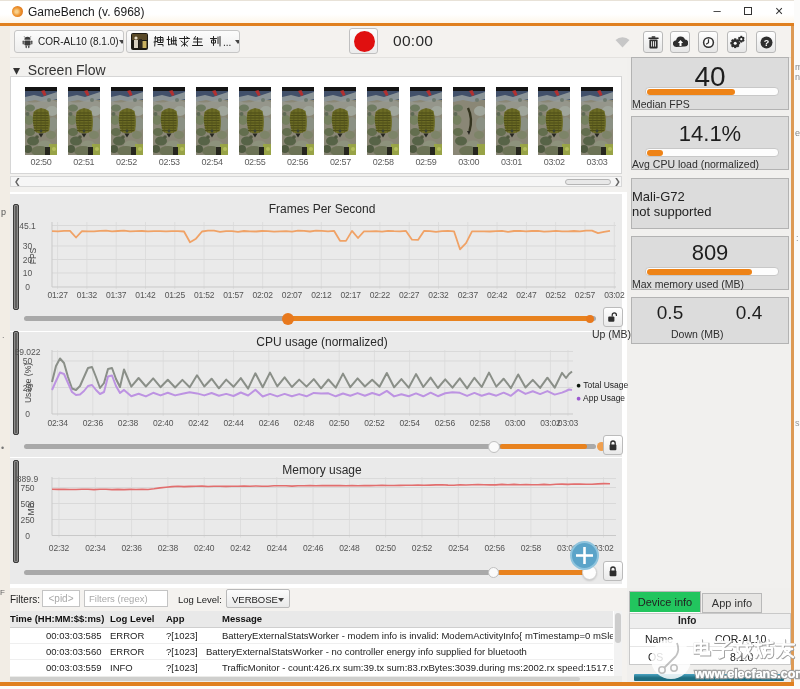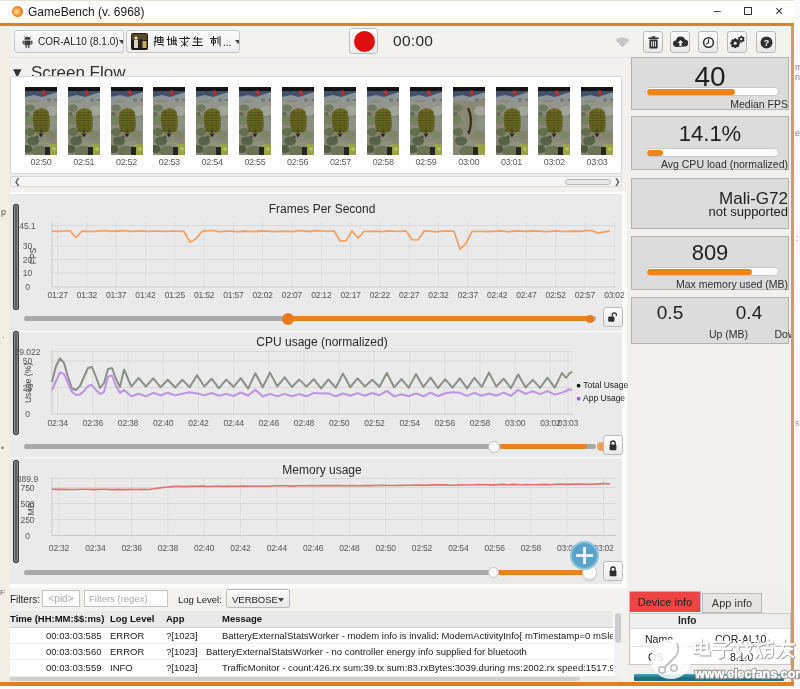--- a/index.html
+++ b/index.html
@@ -16,21 +16,21 @@
 #toolbar{position:absolute;left:0;top:26px;width:794px;height:32px;background:#f4f2ef;border-bottom:1px solid #e4e2df}
 .dd{position:absolute;top:30px;height:23px;background:linear-gradient(#fcfcfc,#ededed);border:1px solid #c6c6c6;border-radius:3px;font-size:10px;color:#222;display:flex;align-items:center;white-space:nowrap;overflow:hidden;padding-right:6px}
 .dd svg{flex:none}
 .caret{width:0;height:0;border-left:3.5px solid transparent;border-right:3.5px solid transparent;border-top:4px solid #444}
 #recbtn{position:absolute;left:349px;top:28px;width:29px;height:26px;background:linear-gradient(#fdfdfd,#ececec);border:1px solid #c0c0c0;border-radius:3px}
 #reccirc{position:absolute;left:3.5px;top:2px;width:21px;height:21px;border-radius:50%;background:#e01010}
 #timer{position:absolute;left:393px;top:32px;font-size:15.5px;color:#2a2a2a;letter-spacing:0.3px}
 .tbtn{position:absolute;top:31px;width:20px;height:22px;background:linear-gradient(#ffffff,#e6e6e6);border:1px solid #b9b9b9;border-radius:3px;display:flex;align-items:center;justify-content:center}
 
 #sfarea{position:absolute;left:0;top:58px;width:794px;height:134px;background:#f2f1ef}
-#sfhead{position:absolute;left:13px;top:62px;font-size:17px;color:#333}
+#sfhead{position:absolute;left:13px;top:62px;font-size:14px;color:#333}
 #sfpanel{position:absolute;left:10px;top:76px;width:612px;height:98px;background:#fff;border:1px solid #d6d6d6}
 .thumb{position:absolute;top:10px;width:32px}
 .thumb svg{display:block}
 .tt{font-size:9px;color:#5c5c5c;text-align:center;margin-top:2px;letter-spacing:-0.3px}
 #sfscroll{position:absolute;left:10px;top:176px;width:612px;height:11px;background:#f6f6f6;border:1px solid #d8d8d8}
 #sfthumb{position:absolute;left:554px;top:1.5px;width:46px;height:6px;border:1px solid #b5b5b5;border-radius:3px;background:#e8e8e8}
 .sfarr{position:absolute;top:0px;font-size:8px;color:#666;line-height:10px}
 
 .csec{position:absolute;left:10px;width:612px;background:#eaeaea;z-index:0}
 .dragbar{position:absolute;left:13px;width:6px;background:#5e5e5e;border:1px solid #3a3a3a;border-radius:2px;box-shadow:inset 0 0 0 1px #8a8a8a}
@@ -44,36 +44,36 @@
 .sld{position:absolute;left:14px;width:608px;height:24px;z-index:3}
 .sldtrack{position:absolute;left:10px;top:10px;width:572px;height:5px;background:#a9a9a9;border-radius:2.5px}
 .sldfill{position:absolute;top:0;height:5px;background:#e8821e;border-radius:2.5px}
 .lockbtn{position:absolute;left:589px;top:1px;width:20px;height:20px;background:linear-gradient(#fff,#e9e9e9);border:1px solid #bbb;border-radius:3px;display:flex;align-items:center;justify-content:center}
 
 #sidebar{position:absolute;left:627px;top:58px;width:166px;height:530px;background:#f1f0ee}
 .card{position:absolute;left:4px;width:158px;background:#dcdcdc;border:1px solid #b3b3b3}
 .bignum{position:absolute;left:0;width:100%;text-align:center;color:#1e1e1e}
 .pbar{position:absolute;left:13px;width:134px;height:9px;background:#fdfdfd;border:1px solid #c8c8c8;border-radius:4px}
 .pfill{position:absolute;left:1px;top:1px;height:6px;background:#ee8317;border-radius:3px}
-.clabel{position:absolute;left:0;width:100%;text-align:right;font-size:10.5px;color:#2e2e2e}
+.clabel{position:absolute;left:0;width:100%;text-align:left;font-size:10.5px;color:#2e2e2e}
 
 #logarea{position:absolute;left:0;top:588px;width:627px;height:95px;background:#f4f2ef}
 .flabel{position:absolute;font-size:10px;color:#222;top:6px}
 .finput{position:absolute;top:2px;height:17px;background:#fff;border:1px solid #c4c4c4;font-size:10px;color:#a9a9a9;padding:2px 4px}
 #loglvl{position:absolute;left:226px;top:1px;width:64px;height:19px;background:linear-gradient(#fcfcfc,#e9e9e9);border:1px solid #b9b9b9;border-radius:2px;font-size:9.5px;color:#222;padding:4px 5px}
 #logtable{position:absolute;left:0;top:23px;width:622px;height:65px;background:#fff}
 .lrow{position:absolute;left:0;width:613px;height:16px;font-size:9.5px;color:#222;border-bottom:1px solid #efefef;overflow:hidden}
 .lhead{background:#e9e9e9;font-weight:bold;color:#111;border-bottom:1px solid #cfcfcf;font-size:9.5px}
 .lc{position:absolute;top:2px;white-space:nowrap}
 #logvsb{position:absolute;left:614px;top:23px;width:8px;height:65px;background:#f2f2f2}
 #logvsbthumb{position:absolute;left:1px;top:2px;width:6px;height:30px;background:#cdcdcd;border-radius:3px}
 
 #devpanel{position:absolute;left:627px;top:588px;width:166px;height:95px;background:#f0efed}
 .tab{position:absolute;top:3px;height:22px;font-size:11px;color:#222;border:1px solid #b9b9b9;display:flex;align-items:center;justify-content:center}
-#tab1{left:2px;width:72px;background:#ef4444;border-bottom:1px solid #fdfdfd;z-index:2}
+#tab1{left:2px;width:72px;background:#22c55e;border-bottom:1px solid #fdfdfd;z-index:2}
 #tab2{left:75px;top:5px;width:60px;height:20px;background:#e7e6e4;color:#333}
 #infobox{position:absolute;left:2px;top:25px;width:162px;height:52px;background:#fff;border:1px solid #c9c9c9}
 #infohead{position:absolute;left:0;top:0;width:100%;height:15px;background:#eeeeee;border-bottom:1px solid #d8d8d8;font-size:10px;font-weight:bold;color:#222;text-align:left;padding-left:48px}
 .irow{position:absolute;left:0;width:100%;height:17px;font-size:10.5px;color:#222;border-bottom:1px solid #e6e6e6}
 #tealbar{position:absolute;left:7px;top:86px;width:150px;height:7px;background:linear-gradient(#4aa3c2,#1e6d80 55%);border-radius:1px}
 
 #leftstrip{position:absolute;left:0;top:26px;width:10px;height:657px;background:#f2ede5}
 #rightborder{position:absolute;left:791px;top:26px;width:3px;height:657px;background:#dd9a55}
 #bottomborder{position:absolute;left:0;top:682px;width:794px;height:4px;background:#e0801f}
 #rightwhite{position:absolute;left:794px;top:0;width:6px;height:689px;background:#fbfbfa}
@@ -574,21 +574,21 @@
  <div class="clabel" style="top:40px">Median FPS</div>
 </div>
 <div class="card" style="top:58px;height:54px">
  <div class="bignum" style="top:4px;font-size:22px">14.1%</div>
  <div class="pbar" style="top:31px">
           <div class="pfill" style="width:16px"></div>
         </div>
  <div class="clabel" style="top:41px">Avg CPU load (normalized)</div>
 </div>
 <div class="card" style="top:120px;height:51px">
- <div class="clabel" style="top:10px;font-size:17px;color:#222">Mali-G72</div>
+ <div class="clabel" style="top:10px;font-size:13px;color:#222">Mali-G72</div>
  <div class="clabel" style="top:25px;font-size:13px;color:#222">not supported</div>
 </div>
 <div class="card" style="top:178px;height:54px">
  <div class="bignum" style="top:3px;font-size:22px">809</div>
  <div class="pbar" style="top:30px">
           <div class="pfill" style="width:105px"></div>
         </div>
  <div class="clabel" style="top:41px">Max memory used (MB)</div>
 </div>
 <div class="card" style="top:239px;height:47px">

